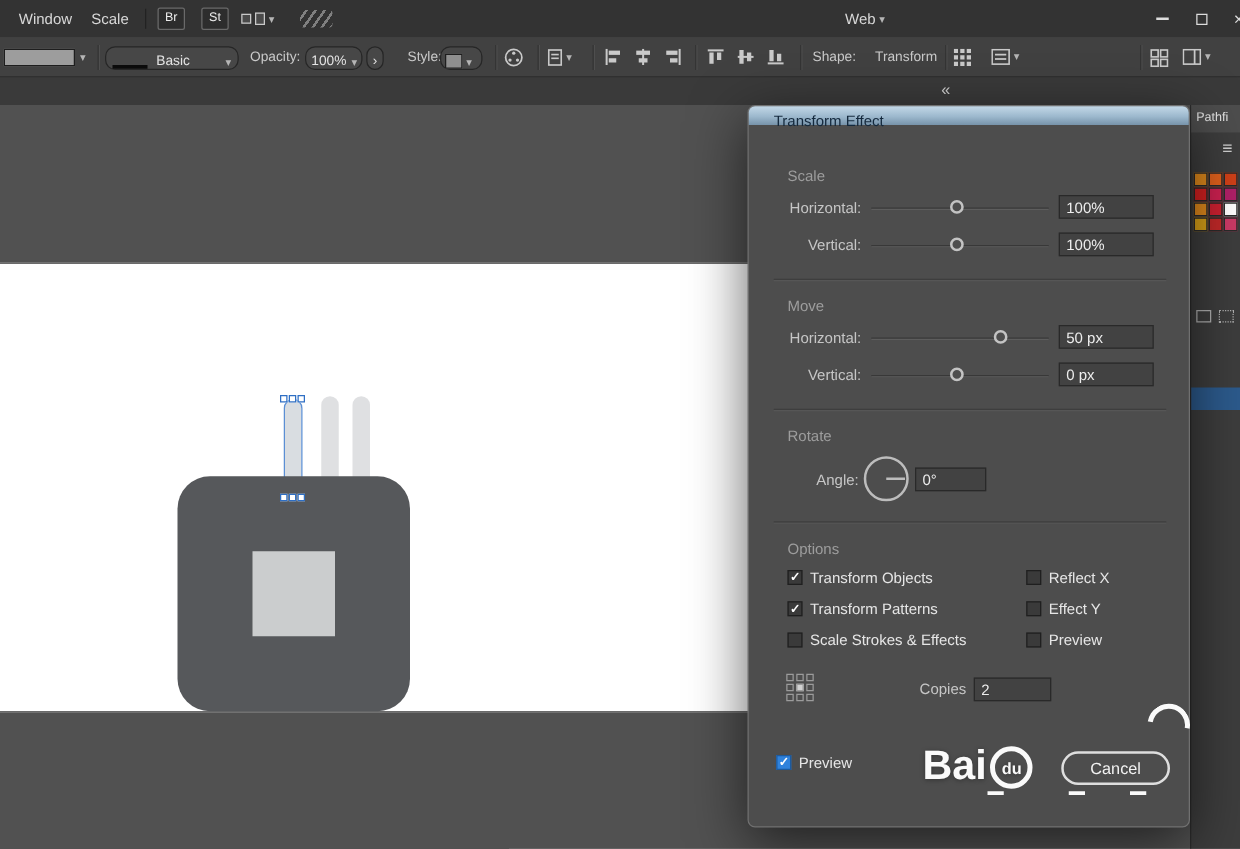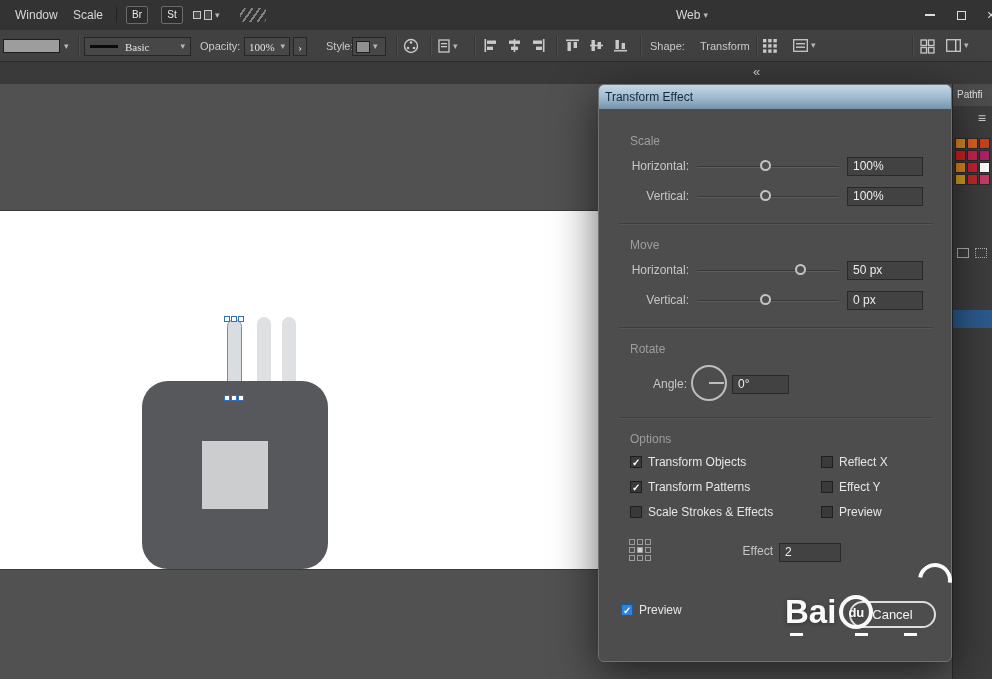--- a/index.html
+++ b/index.html
@@ -22,21 +22,21 @@
   .s-glass { width:9px; height:9px; border:1.5px solid #9a9a9a; border-radius:50%; position:relative; flex:none; }
   .s-glass::after { content:""; position:absolute; width:4px; height:1.5px; background:#9a9a9a; transform:rotate(45deg); left:6px; top:7px; }
   .win-btn { width:26px; height:30px; display:flex; align-items:center; justify-content:center; color:#ddd; }
   .wb-min { width:10px; height:2px; background:#ddd; }
   .wb-rest { width:9px; height:9px; border:1px solid #ddd; }
 
   
   .controlbar { left:0; top:30px; width:992px; height:32px; background:#414141; border-bottom:1px solid #2b2b2b; color:#c9c9c9; font-size:11px; z-index:5; }
   .cb-label { line-height:32px; }
   .swatch-well { background:#9d9d9d; border:1px solid #1e1e1e; height:14px; }
-  .dd-box { background:#474747; border:1px solid #262626; display:flex; align-items:center; border-radius:0; color:#e3e3e3;font-family:Liberation Serif, serif; }
+  .dd-box { background:#474747; border:1px solid #262626; display:flex; align-items:flex-end; border-radius:8px; color:#e3e3e3; }
   .stroke-line { width:28px; height:3px; background:#0b0b0b; }
   .vsep2 { width:1px; height:20px; background:#343434; top:6px; box-shadow:1px 0 0 #4e4e4e; }
   .icon-btn { display:flex; align-items:center; gap:3px; }
   .mini-swatch { width:14px; height:12px; background:#8f8f8f; border:1px solid #1e1e1e; }
 
   
   .tabband { left:0; top:62px; width:992px; height:22px; background:#3a3a3a; color:#cfcfcf; }
   .canvas { left:0; top:84px; width:992px; height:595px; background:#515151; }
   .artboard { left:0; top:126px; width:952px; height:360px; background:#ffffff; border-top:1px solid #3a3a3a; border-bottom:1px solid #3a3a3a; }
   .art-rsq { border-radius:26px; background:#56585b; }
@@ -47,21 +47,21 @@
   
   .rdock { left:952px; top:84px; width:40px; height:595px; background:#3d3d3d; border-left:1px solid #2c2c2c; z-index:4; }
   .rtab { left:0; top:0; width:40px; height:22px; background:#4d4d4d; color:#e3e3e3; font-size:10px; line-height:22px; padding-left:4px; }
   .swgrid { display:grid; grid-template-columns:repeat(3,11px); grid-gap:1px; }
   .sw { width:11px; height:11px; border:1px solid #2a2a2a; }
   .bluebar { background:#2c5a8c; }
   .dock-ic { width:12px; height:10px; border:1px solid #b0b0b0; }
 
   
   .dialog { left:598px; top:84px; width:354px; height:578px; background:#4d4d4d; border:1px solid #707070; border-radius:6px; box-shadow:0 12px 45px rgba(0,0,0,.6); z-index:10; }
-  .titlebar { height:24px; border-radius:5px 5px 0 0; background:linear-gradient(180deg,#c3d8e7 0%,#9cb8cd 55%,#7793aa 100%); color:#14293d; font-size:12px; line-height:24px; padding-left:6px; }
+  .titlebar { height:15px; border-radius:5px 5px 0 0; background:linear-gradient(180deg,#c3d8e7 0%,#9cb8cd 55%,#7793aa 100%); color:#14293d; font-size:12px; line-height:24px; padding-left:20px; }
   .sec-h { color:#9d9d9d; font-size:12px; }
   .flabel { color:#c6c6c6; font-size:12px; text-align:right; line-height:22px; }
   .track { height:2px; background:#383838; border-bottom:1px solid #5d5d5d; }
   .thumb { width:11px; height:11px; border:2px solid #c3c3c3; border-radius:50%; background:#4d4d4d; top:-6px; }
   .vinput { background:#424242; border:1px solid #292929; color:#ededed; font-size:12px; height:19px; width:100%; padding:0 5px; outline:none; }
   .cbx { width:12px; height:12px; background:#3a3a3a; border:1px solid #1f1f1f; position:relative; flex:none; }
   .cbx .mark { display:none; color:#ffffff; font-size:10px; line-height:11px; position:absolute; left:1px; top:0; font-weight:bold; }
   .cbx.checked .mark { display:block; }
   .cbx.blue.checked { background:#2f82dc; border-color:#1c5a9e; }
   .cblabel { color:#e6e6e6; font-size:12px; line-height:14px; }
@@ -69,21 +69,21 @@
   .dial { width:36px; height:36px; border:2px solid #bdbdbd; border-radius:50%; }
   .dial-line { left:50%; top:50%; width:15px; height:2px; background:#bdbdbd; margin-top:-1px; }
   .ref-grid { display:grid; grid-template-columns:repeat(3,6px); grid-gap:2px; }
   .ref-cell { width:6px; height:6px; border:1px solid #9b9b9b; }
   .ref-cell.sel { background:#d2d2d2; }
   .pill { border:2px solid #dedede; border-radius:15px; color:#f2f2f2; font-size:13px; background:transparent; text-align:center; line-height:23px; height:27px; }
   .dsep { height:1px; background:#3e3e3e; box-shadow:0 1px 0 rgba(255,255,255,.05); left:20px; width:314px; }
 
   
   .watermark { left:738px; top:585px; width:230px; height:70px; z-index:30; color:#fafafa; font-weight:bold; text-shadow:0 1px 4px rgba(0,0,0,.35); pointer-events:none; }
-  .wm-text { display:flex; align-items:center; font-size:33px;margin-left:47px; }
+  .wm-text { display:flex; align-items:flex-end; font-size:33px; }
   .wm-circle { width:34px; height:34px; border:4px solid #fafafa; border-radius:50%; font-size:13px; display:flex; align-items:center; justify-content:center; margin:0 3px; flex:none; }
   .wm-arc { width:34px; height:34px; border:4px solid transparent; border-top-color:#fafafa; border-right-color:#fafafa; border-radius:50%; transform:rotate(-35deg); }
   .wm-dash { width:13px; height:3px; background:#fafafa; }
 </style>
 </head>
 <body>
 
 <div class="menubar abs">
   <div class="menu-item abs" style="left:6px">Window</div>
   <div class="menu-item abs" style="left:64px">Scale</div>
@@ -387,21 +387,21 @@
     <span class="ref-cell"></span>
       <span class="ref-cell"></span>
       <span class="ref-cell"></span>
     <span class="ref-cell"></span>
       <span class="ref-cell sel"></span>
       <span class="ref-cell"></span>
     <span class="ref-cell"></span>
       <span class="ref-cell"></span>
       <span class="ref-cell"></span>
   </div>
-  <div class="flabel abs" style="left:100px;top:455px;width:74px">Effect</div>
+  <div class="flabel abs" style="left:100px;top:455px;width:74px">Copies</div>
   <div class="abs" style="left:180px;top:457px;width:62px">
     <input class="vinput" value="2" style="">
   </div>
 
   <div class="cbrow abs" style="left:22px;top:518px">
     <span class="cbx blue checked">
         <span class="mark">✓</span>
       </span>
     <span class="cblabel">Preview</span>
   </div>

